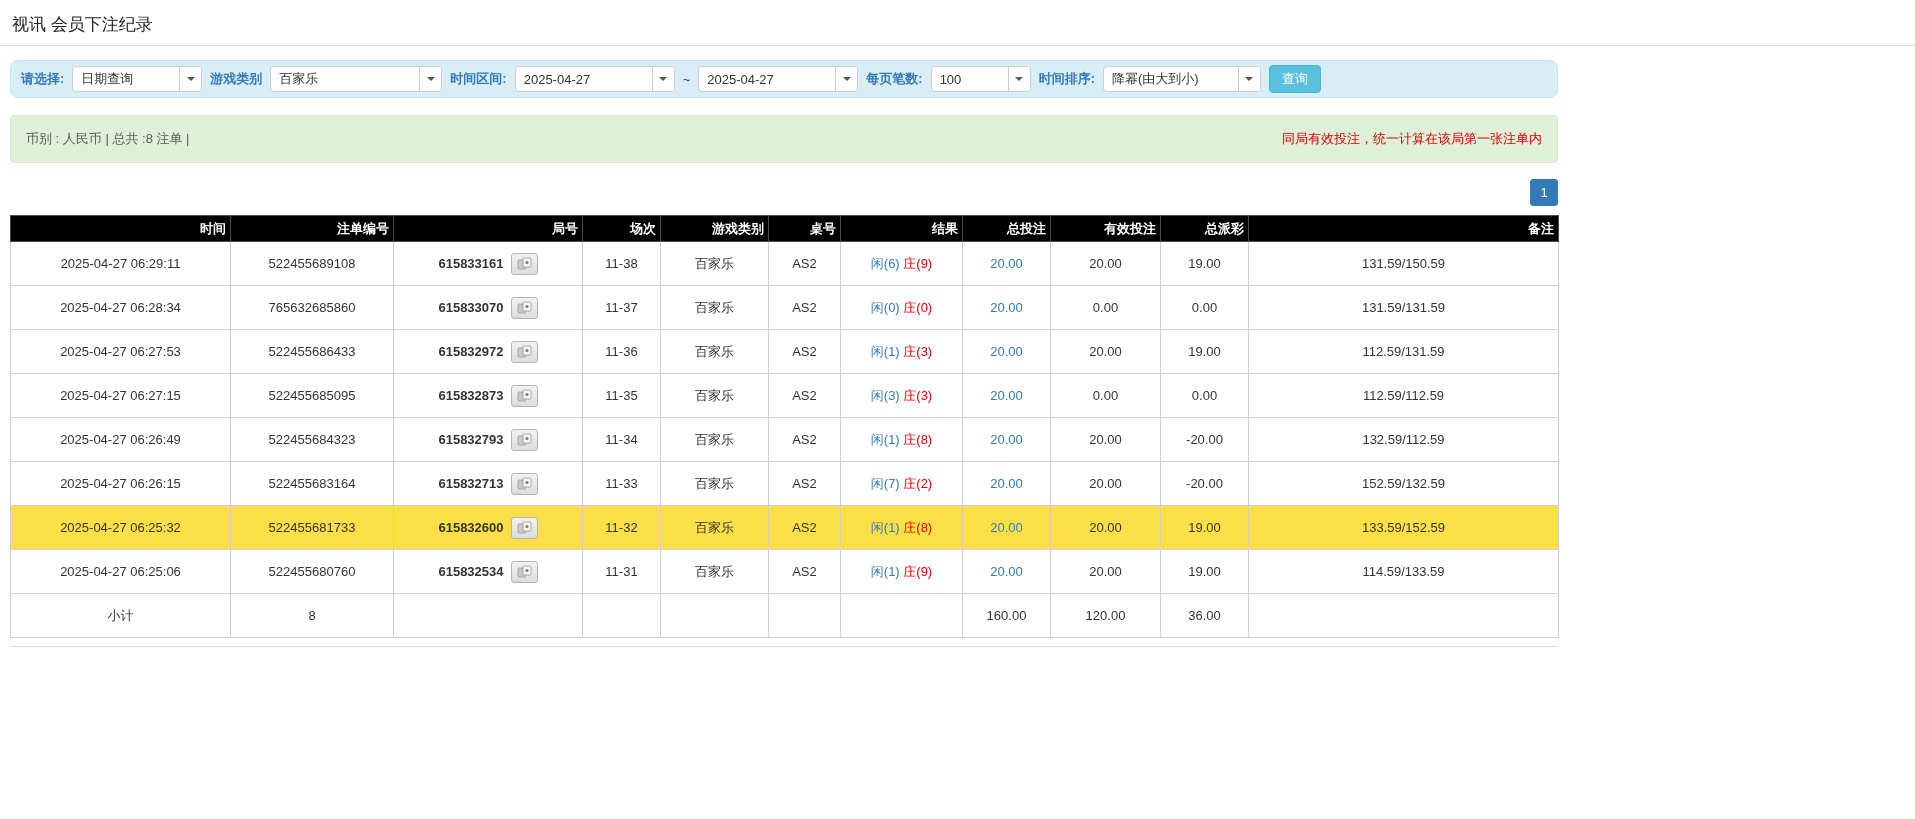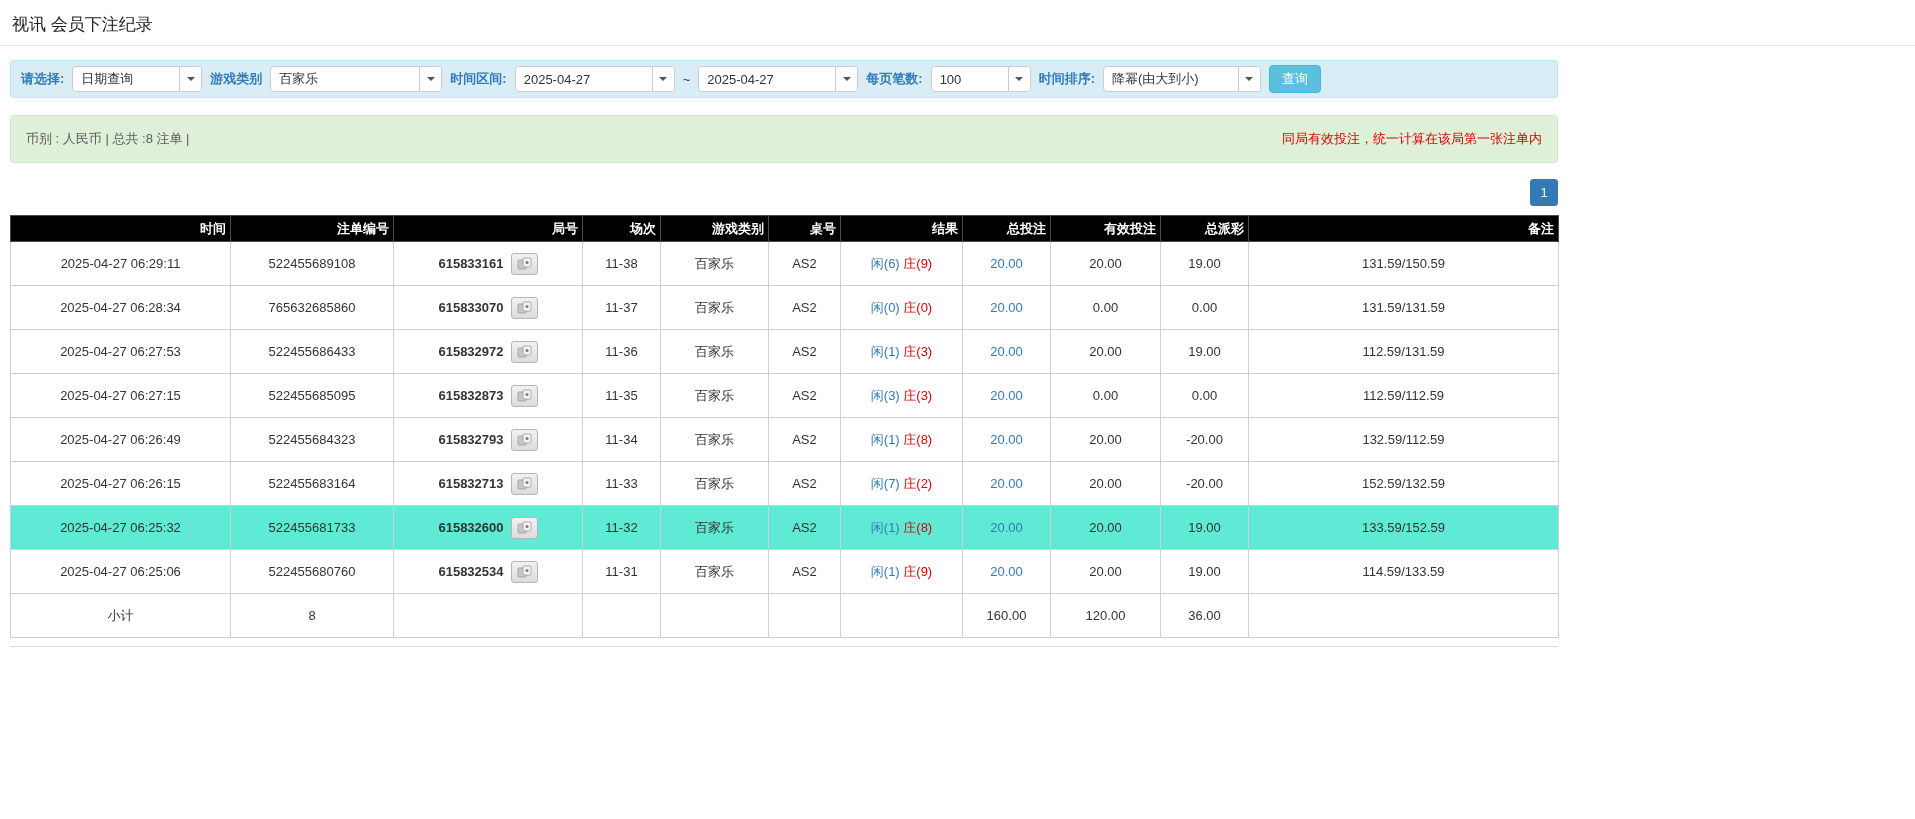--- a/index.html
+++ b/index.html
@@ -21,21 +21,21 @@
   }
   
   .content {
     width: 1548px;
     margin: 14px 10px 0;
   }
   
   .filter-bar {
     background: #d9edf7;
     border: 1px solid #bce8f1;
-    border-radius: 3px;
+    border-radius: 8px;
     padding: 5px 10px;
     height: 38px;
     display: flex;
     align-items: center;
     gap: 8px;
     font-size: 13px;
     white-space: nowrap;
   }
   .f-label {
     color: #337ab7;
@@ -153,21 +153,21 @@
   }
   table.grid td {
     border: 1px solid #d0d0d0;
     height: 44px;
     text-align: center;
     padding: 0 4px;
     color: #333;
     background: #fff;
     overflow: hidden;
   }
-  tr.hl td { background: #5eead4; }
+  tr.hl td { background: #fde047; }
   .res-player { color: #337ab7; }
   .res-banker { color: #dd0000; }
   a.bet-link { color: #337ab7; text-decoration: none; cursor: pointer; }
   td.neg { color: #dd0000; }
   .round-cell {
     display: inline-flex;
     align-items: center;
     gap: 7px;
     font-weight: bold;
   }

